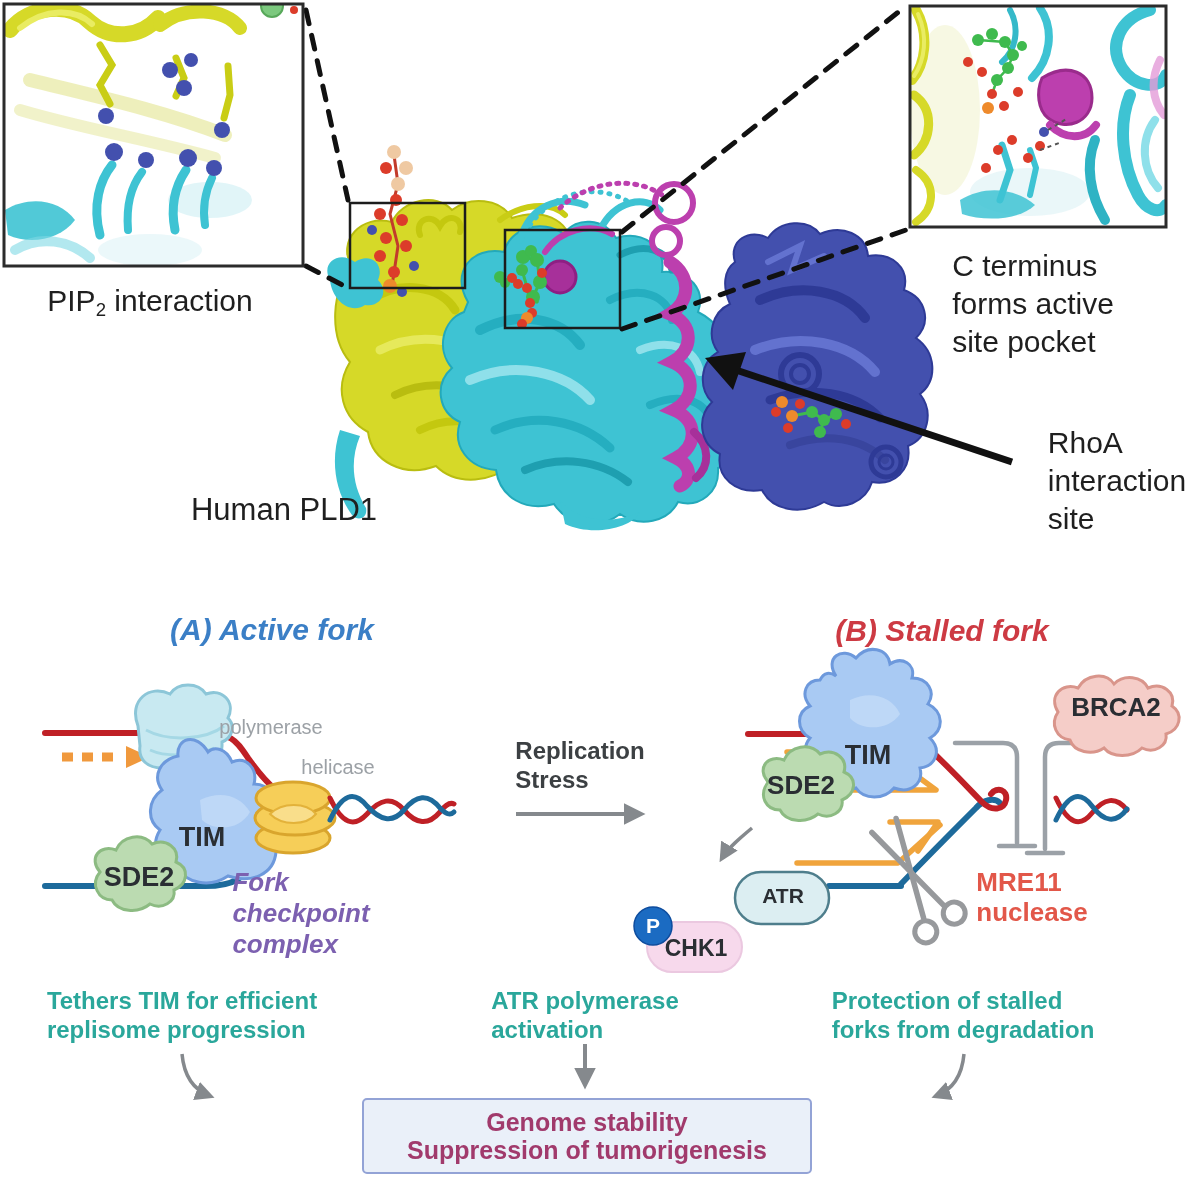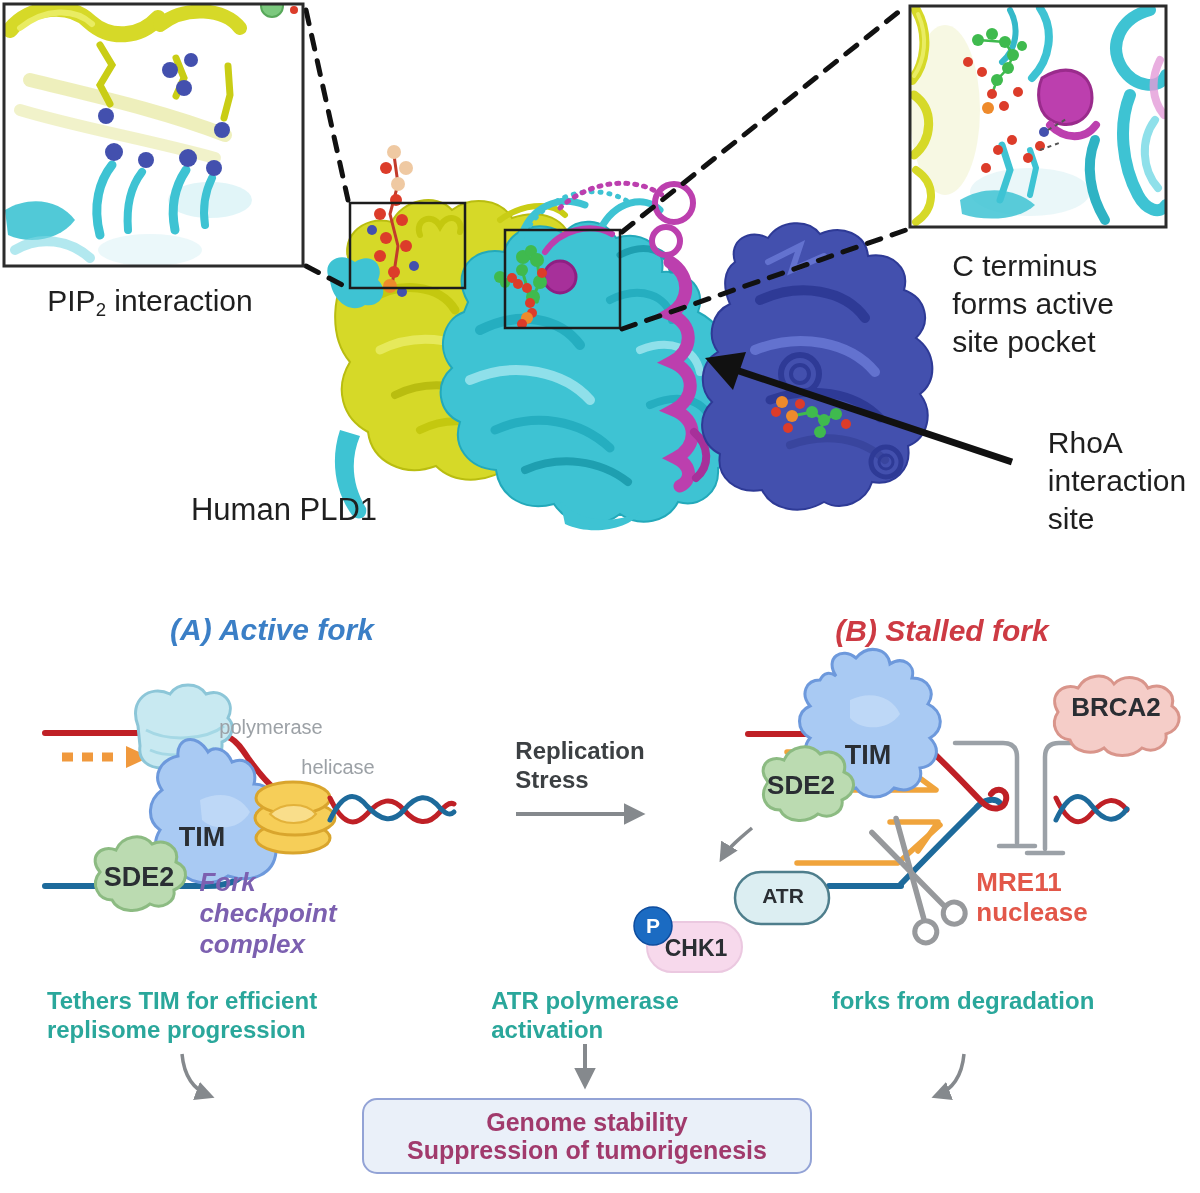--- a/index.html
+++ b/index.html
@@ -17,21 +17,21 @@
   .gray-it{font-size:20px;color:#9ca1a6;font-weight:400}
   .prot{font-size:27px;font-weight:700;color:#2a2e33}
   .prot-sm{font-size:23px;font-weight:700;color:#2a2e33}
   .fpc{font-size:26px;line-height:31px;font-weight:700;font-style:italic;color:#7c60b0}
   .teal{font-size:24px;line-height:29px;font-weight:600;color:#2aa79b}
   .stress{font-size:24px;line-height:29px;font-weight:700;color:#3c4043}
   .mre11{font-size:26px;line-height:30px;font-weight:600;color:#e25749}
   .p-lab{font-size:21px;font-weight:800;color:#ffffff}
   .genome-box{
     position:absolute;left:362px;top:1098px;width:450px;height:76px;
-    background:#eaf0f9;border:2.5px solid #93a3d6;border-radius:15px;
+    background:#eaf0f9;border:2.5px solid #93a3d6;border-radius:5px;
     display:flex;flex-direction:column;justify-content:center;align-items:center;box-sizing:border-box;
   }
   .genome-box div{font-size:25px;line-height:28px;font-weight:700;color:#a13a6c;white-space:nowrap}
 </style>
 </head>
 <body>
 
 <svg class="art" viewBox="0 0 1200 1193">
   <defs>
     <marker id="ah" viewBox="0 0 10 10" refX="7.5" refY="5" markerWidth="5.5" markerHeight="5.5" orient="auto-start-reverse">
@@ -348,21 +348,21 @@
 </div>
 
 <div class="t title-a" style="left:272px;top:613px">(A) Active fork</div>
 <div class="t title-b" style="left:942px;top:614px">(B) Stalled fork</div>
 
 <div class="t gray-it" style="left:271px;top:716px">polymerase</div>
 <div class="t gray-it" style="left:338px;top:756px">helicase</div>
 <div class="t prot" style="left:202px;top:822px">TIM</div>
 <div class="t prot" style="left:139px;top:862px">SDE2</div>
 
-<div class="t fpc" style="left:268px;top:867px">
+<div class="t fpc" style="left:301px;top:867px">
   <div>Fork</div>
   <div>checkpoint</div>
   <div>complex</div>
 </div>
 
 <div class="t stress" style="left:580px;top:736px">
   <div>Replication</div>
   <div>Stress</div>
 </div>
 
@@ -381,19 +381,20 @@
 
 <div class="t teal" style="left:182px;top:986px">
   <div>Tethers TIM for efficient</div>
   <div>replisome progression</div>
 </div>
 <div class="t teal" style="left:585px;top:986px">
   <div>ATR polymerase</div>
   <div>activation</div>
 </div>
 <div class="t teal" style="left:963px;top:986px">
+  <div>Protection of stalled</div>
   <div>forks from degradation</div>
 </div>
 
 <div class="genome-box">
   <div>Genome stability</div>
   <div>Suppression of tumorigenesis</div>
 </div>
 
 </body></html>

